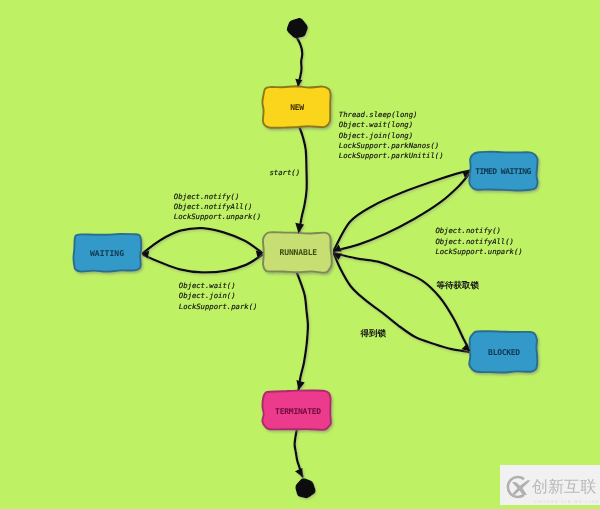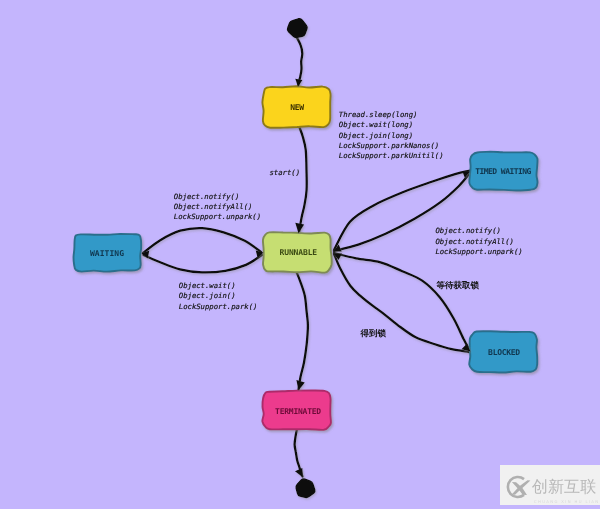--- a/index.html
+++ b/index.html
@@ -1,18 +1,18 @@
 <!DOCTYPE html>
 <html><head>
 <meta charset="utf-8">
 <title>Thread State Diagram</title>
 <style>
   html,body{margin:0;padding:0;background:#ffffff;-webkit-font-smoothing:antialiased;}
   svg text{-webkit-font-smoothing:antialiased;text-rendering:geometricPrecision;}
-  #page{position:relative;width:600px;height:509px;background:#c4b5fd;overflow:hidden;}
+  #page{position:relative;width:600px;height:509px;background:#bef264;overflow:hidden;}
   #diagram{position:absolute;left:0;top:0;}
   .node-label{font-family:"DejaVu Sans Mono", monospace;font-weight:bold;
       text-anchor:middle;dominant-baseline:central;}
   .code-label{font-family:"DejaVu Sans Mono", monospace;font-size:7.25px;fill:#141414;
       font-style:italic;stroke:#141414;stroke-width:0.18px;paint-order:stroke fill;}
   .cn-label{font-family:"DejaVu Sans", sans-serif;font-size:8.5px;fill:#141414;font-weight:bold;}
   #watermark{position:absolute;left:500px;top:465px;width:104px;height:40px;
       background:#f1f1f1;}
   #watermark svg{position:absolute;left:4px;top:8px;}
   .wm-cn{font-family:"DejaVu Sans", sans-serif;font-size:16.1px;fill:#b9b9b9;letter-spacing:0.05px;}

